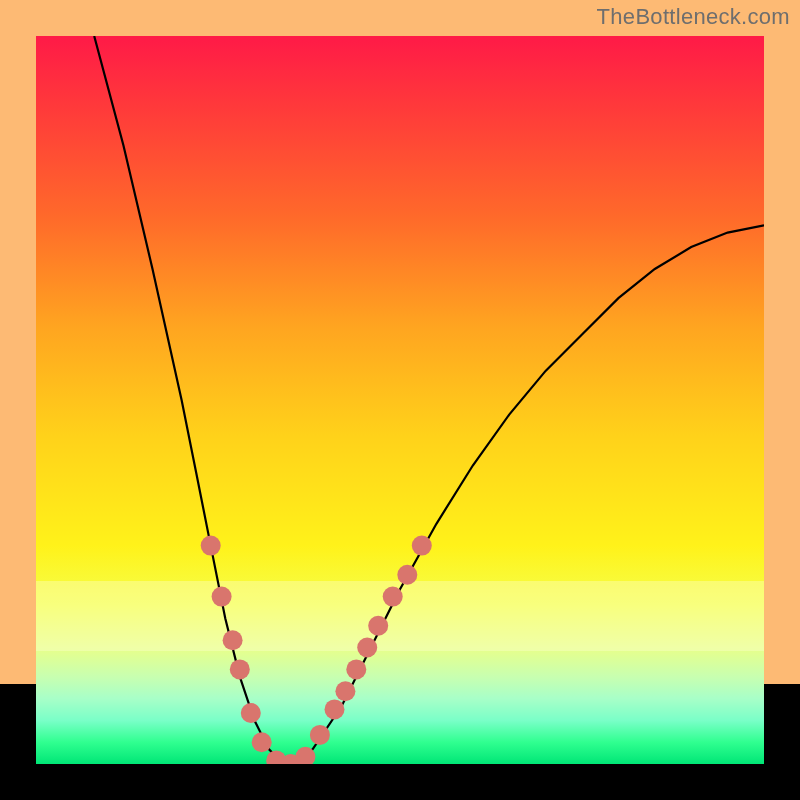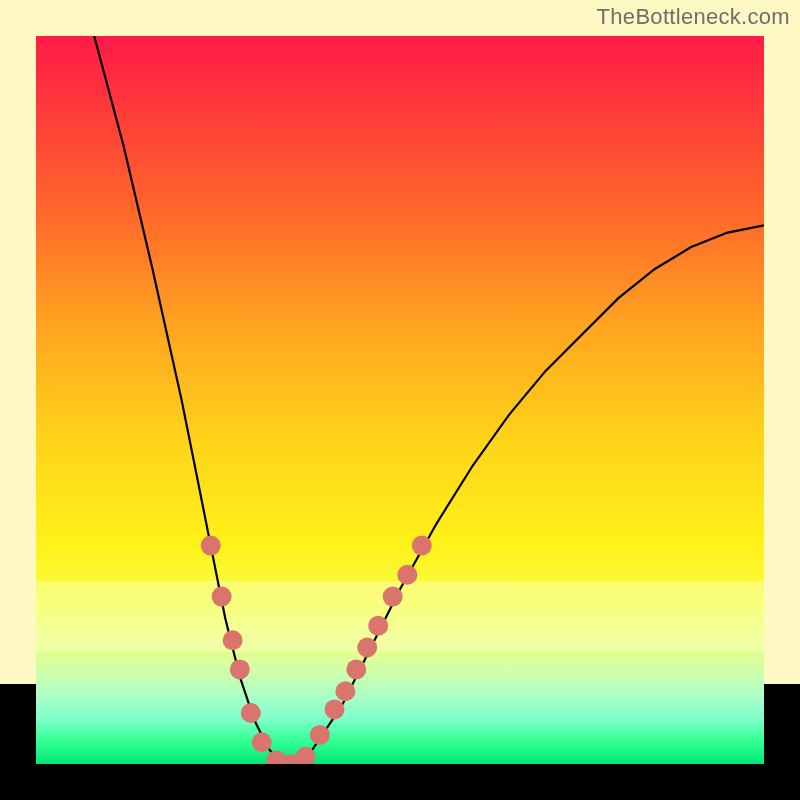--- a/index.html
+++ b/index.html
@@ -8,21 +8,21 @@
     width: 800px;
     height: 800px;
     background: #000;
     overflow: hidden;
     font-family: Arial, sans-serif;
   }
   .container {
     position: relative;
     width: 800px;
     height: 684px;
-    background: #fef9c3;
+    background: #fdba74;
   }
   .plot-area {
     position: absolute;
     left: 36px;
     top: 36px;
     width: 728px;
     height: 728px;
     background: linear-gradient(to bottom,
       #ff1a47 0%,
       #ff3a3a 10%,

